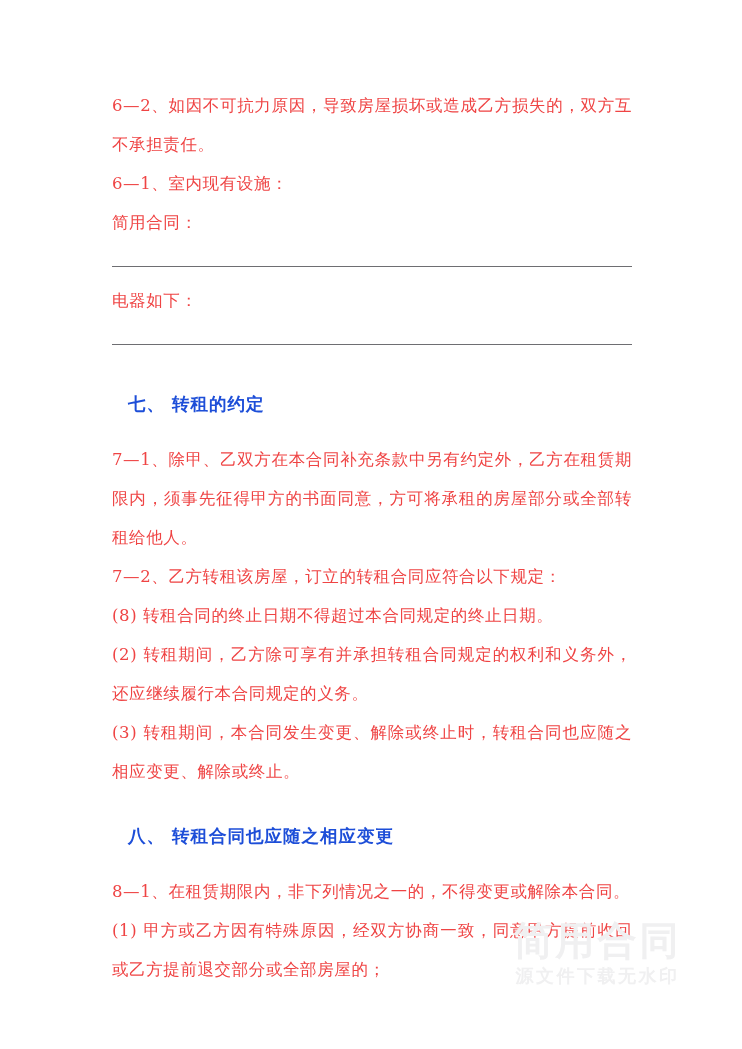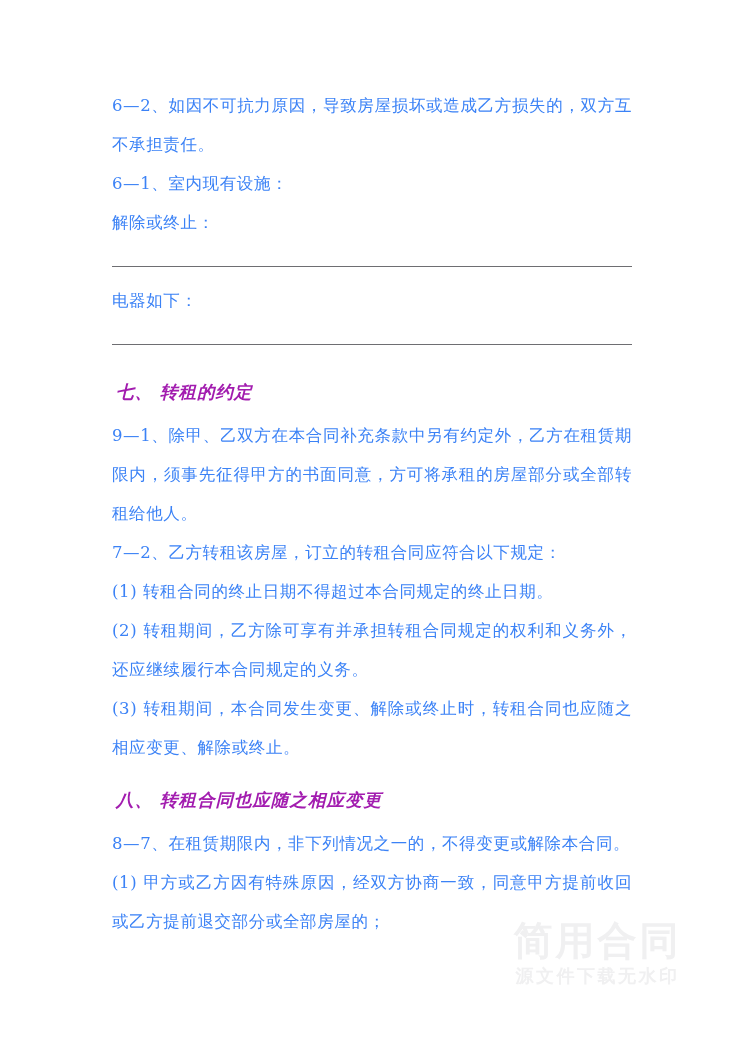--- a/index.html
+++ b/index.html
@@ -28,37 +28,36 @@
   .doc-body {
     position: absolute;
     left: 112px;
     top: 86px;
     width: 520px;
   }
 
   .para {
     font-size: 16.5px;
     line-height: 39px;
-    color: #3b82f6;
+    color: #ef4444;
     letter-spacing: 0.6px;
     text-align: justify;
     text-justify: inter-ideograph;
     margin: 0;
     white-space: normal;
     word-break: break-all;
   }
 
   .heading {
     font-size: 17.5px;
     line-height: 39px;
-    color: #a21caf;
+    color: #1d4ed8;
     font-weight: bold;
     letter-spacing: 1px;
-    margin: 4px;
-    font-style: italic;
+    margin: 16px;
   }
 
   .rule-line {
     height: 39px;
     position: relative;
   }
   .rule-line::after {
     content: "";
     position: absolute;
     left: 0;
@@ -101,47 +100,47 @@
 <body>
 
 <div class="page">
 
   <div class="doc-body">
 
     <p class="para">6—2、如因不可抗力原因，导致房屋损坏或造成乙方损失的，双方互不承担责任。</p>
 
     <p class="para">6—1、室内现有设施：</p>
 
-    <p class="para">解除或终止：</p>
+    <p class="para">简用合同：</p>
 
     <div class="rule-line"></div>
 
     <p class="para">电器如下：</p>
 
     <div class="rule-line"></div>
 
     <div class="spacer-sm"></div>
 
     <p class="heading">七、 转租的约定</p>
 
-    <p class="para">9—1、除甲、乙双方在本合同补充条款中另有约定外，乙方在租赁期限内，须事先征得甲方的书面同意，方可将承租的房屋部分或全部转租给他人。</p>
+    <p class="para">7—1、除甲、乙双方在本合同补充条款中另有约定外，乙方在租赁期限内，须事先征得甲方的书面同意，方可将承租的房屋部分或全部转租给他人。</p>
 
     <p class="para">7—2、乙方转租该房屋，订立的转租合同应符合以下规定：</p>
 
-    <p class="para">(1) 转租合同的终止日期不得超过本合同规定的终止日期。</p>
+    <p class="para">(8) 转租合同的终止日期不得超过本合同规定的终止日期。</p>
 
     <p class="para">(2) 转租期间，乙方除可享有并承担转租合同规定的权利和义务外，还应继续履行本合同规定的义务。</p>
 
     <p class="para">(3) 转租期间，本合同发生变更、解除或终止时，转租合同也应随之相应变更、解除或终止。</p>
 
     <div class="spacer-sm"></div>
 
     <p class="heading">八、 转租合同也应随之相应变更</p>
 
-    <p class="para">8—7、在租赁期限内，非下列情况之一的，不得变更或解除本合同。</p>
+    <p class="para">8—1、在租赁期限内，非下列情况之一的，不得变更或解除本合同。</p>
 
     <p class="para">(1) 甲方或乙方因有特殊原因，经双方协商一致，同意甲方提前收回或乙方提前退交部分或全部房屋的；</p>
 
   </div>
 
   <div class="watermark">
     <div class="wm-main">简用合同</div>
     <div class="wm-sub">源文件下载无水印</div>
   </div>
 

